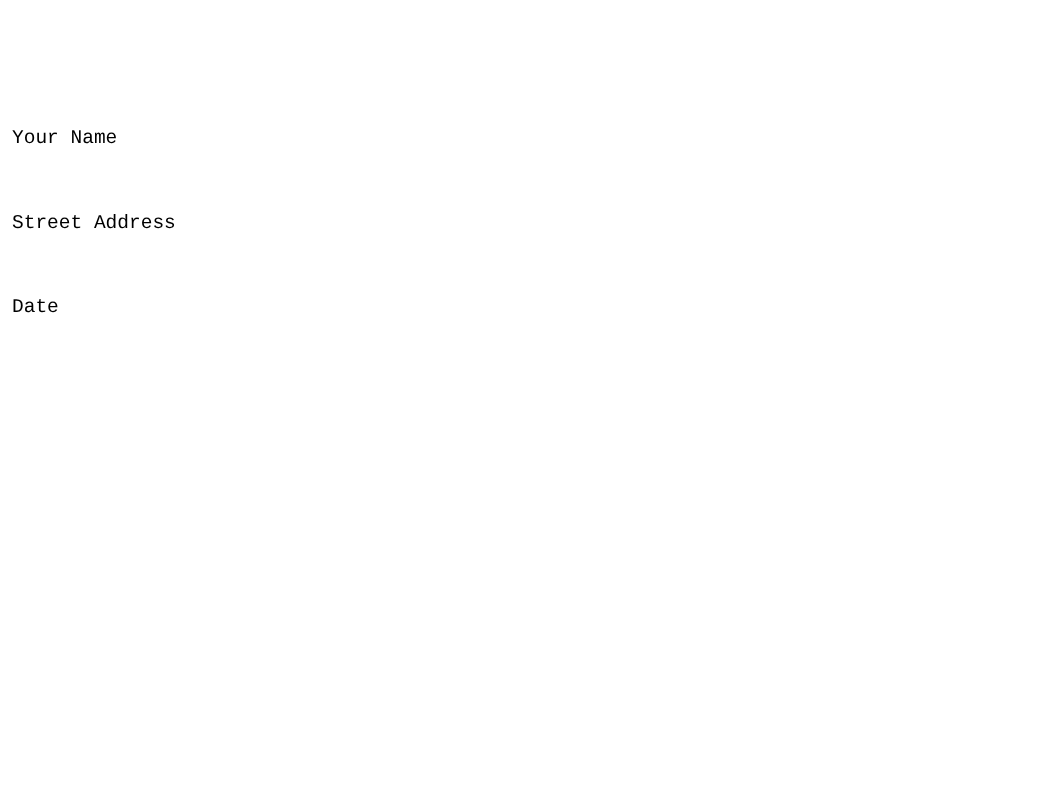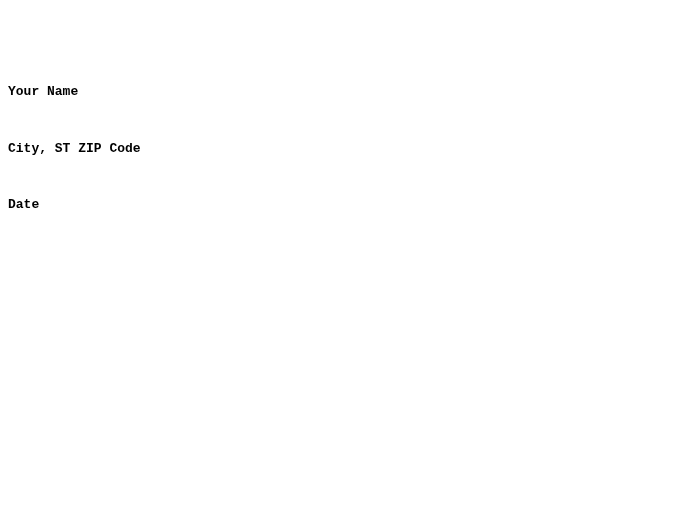--- a/index.html
+++ b/index.html
@@ -19,34 +19,33 @@
       line-height: 1.45;
     }
 
     .letter-block {
       white-space: pre-wrap;
       word-wrap: break-word;
     }
 
     .section {
       margin-bottom: 0;
-      font-weight: bold;
     }
 
     .blank-line {
       height: 1.45em;
     }
   </style>
 </head>
 <body>
 
 <div class="letter-block">
   <div class="section">
     <div>Your Name</div>
-    <div>City, ST ZIP Code</div>
+    <div>Street Address</div>
     <div>Date</div>
   </div>
 
   <div class="blank-line"></div>
 
   <div class="section">
     
     
     
     

